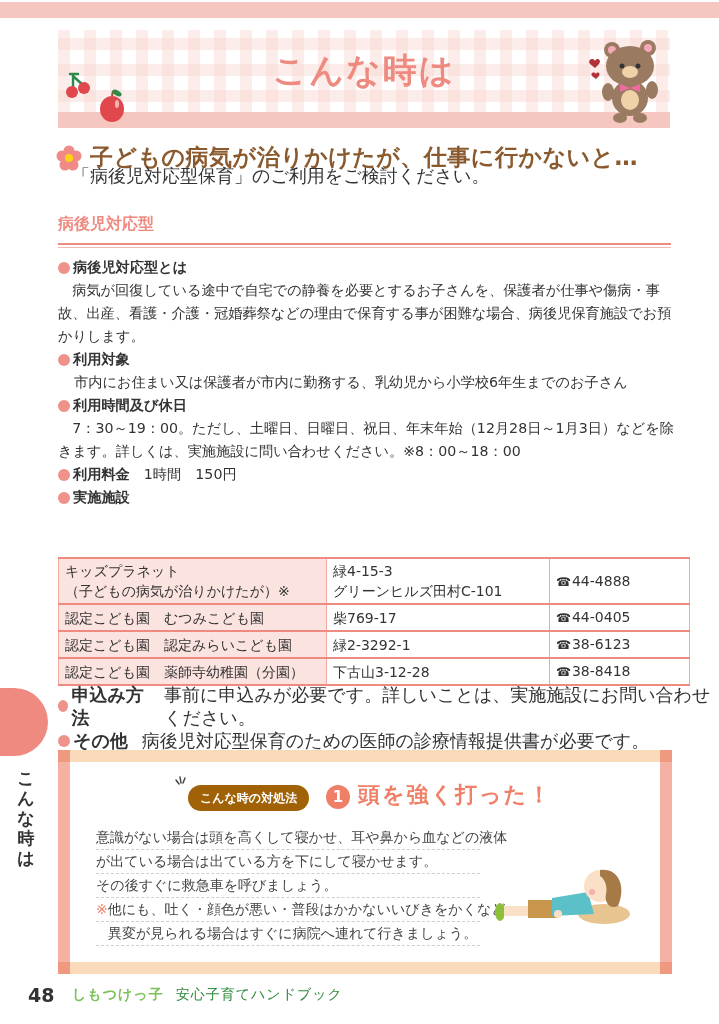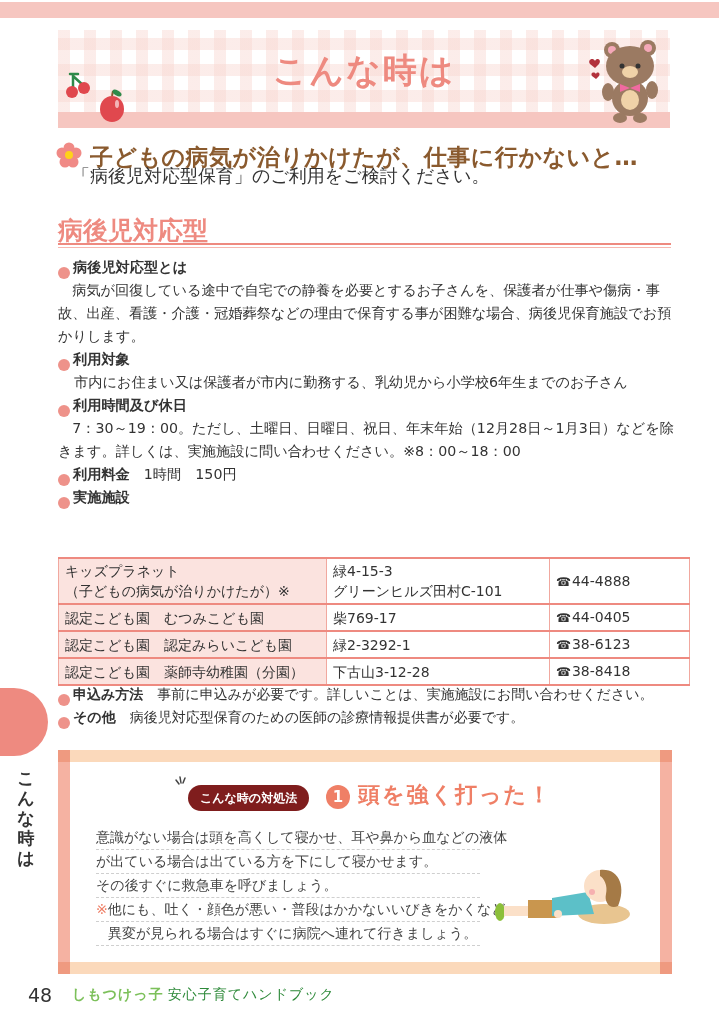--- a/index.html
+++ b/index.html
@@ -21,91 +21,91 @@
   .header-title {
     position:absolute; left:0; width:100%; top:18px; text-align:center;
     font-size:34px; font-weight:bold; color:#ee8a80; letter-spacing:2px;
   }
   .deco { position:absolute; }
   .cherry-icon { left:62px; top:70px; width:34px; height:34px; }
   .apple-icon { left:96px; top:88px; width:34px; height:36px; }
   .bear-icon { left:580px; top:36px; width:90px; height:88px; }
 
   .main-heading {
-    position:absolute; left:56px; top:142px; display:flex; align-items:flex-start;
+    position:absolute; left:56px; top:142px; display:flex; align-items:center;
     font-size:23px; font-weight:bold; color:#8a5a2e; letter-spacing:0.5px;
   }
   .flower-icon { width:26px; height:26px; margin-right:8px; }
   .intro { position:absolute; left:72px; top:164px; font-size:18px; color:#333; }
 
   .section-title {
-    position:absolute; left:58px; top:214px; font-size:25px; font-weight:bold; color:#ee8a80;
+    position:absolute; left:58px; top:214px; font-size:16px; font-weight:bold; color:#ee8a80;
   }
   .section-rule { position:absolute; left:58px; top:243px; width:613px; height:2px; background:#ee8a80; }
   .section-rule2 { position:absolute; left:58px; top:247px; width:613px; height:1px; background:#f6b8b0; }
 
   .body { position:absolute; left:58px; top:256px; width:616px; font-size:14.2px; line-height:23px; color:#333; }
-  .item-head { font-weight:bold; display:flex; align-items:flex-end; }
+  .item-head { font-weight:bold; display:flex; align-items:center; }
   .bullet { display:inline-block; width:12px; height:12px; border-radius:50%; background:#ee928a; margin-right:3px; }
   .para { text-indent:1em; }
   .indent { padding-left:16px; }
   .note { padding-left:16px; }
   .inline-val { font-weight:normal; margin-left:14px; }
   .inline-val2 { font-weight:normal; margin-left:14px; }
 
   table.facilities {
     position:absolute; left:58px; top:557px; width:632px; border-collapse:collapse; font-size:14px; color:#333;
   }
   table.facilities td {
     border:1px solid #f1a89f; padding:2px 6px; line-height:20px;
   }
   table.facilities tr { border-top:2px solid #ee8a80; }
   table.facilities { border-top:2px solid #ee8a80; border-bottom:2px solid #ee8a80; }
   table.facilities td.name { background:#fbe3df; width:255px; }
   table.facilities td.addr { width:210px; }
   table.facilities td.tel { text-align:left; }
   .phone-icon { font-size:12px; margin-right:1px; }
 
-  .after { position:absolute; left:58px; top:683px; font-size:14px; line-height:23px; color:#333; }
+  .after { position:absolute; left:58px; top:683px; font-size:18px; line-height:23px; color:#333; }
 
   .side-tab {
     position:absolute; left:0; top:688px; width:48px; height:68px;
     background:#ee8a80; border-radius:0 34px 34px 0;
   }
   .side-label {
     position:absolute; left:16px; top:768px; width:20px; font-size:17px; font-weight:bold; color:#333; line-height:20px; text-align:center;
   }
 
   .tip-box { position:absolute; left:58px; top:750px; width:614px; height:224px; }
   .tip-top { position:absolute; left:0; top:0; width:100%; height:12px; background:#fbd9bb; }
   .tip-bottom { position:absolute; left:0; bottom:0; width:100%; height:12px; background:#fbd9bb; }
   .tip-left { position:absolute; left:0; top:0; width:12px; height:100%; background:#f5b2a2; }
   .tip-right { position:absolute; right:0; top:0; width:12px; height:100%; background:#f5b2a2; }
   .corner { position:absolute; width:12px; height:12px; background:#ef9a80; }
   .c-tl { left:0; top:0; } .c-tr { right:0; top:0; } .c-bl { left:0; bottom:0; } .c-br { right:0; bottom:0; }
 
   .tip-badge {
     position:absolute; left:130px; top:35px; height:26px; padding:0 12px;
-    background:#7f1d1d; color:#fff; border-radius:13px; font-size:12px; font-weight:bold; line-height:26px;
+    background:#a16207; color:#fff; border-radius:13px; font-size:12px; font-weight:bold; line-height:26px;
   }
   .spark-icon { position:absolute; left:116px; top:26px; width:14px; height:12px; }
   .tip-num {
     position:absolute; left:268px; top:35px; width:24px; height:24px; border-radius:50%;
     background:#ef7f66; color:#fff; font-weight:bold; font-size:15px; text-align:center; line-height:24px;
   }
   .tip-title { position:absolute; left:300px; top:30px; font-size:22px; font-weight:bold; color:#ef7f66; letter-spacing:2px; }
   .tip-lines { position:absolute; left:38px; top:76px; width:384px; font-size:14px; color:#444; }
   .tip-line { height:23px; line-height:23px; border-bottom:1px dashed #cfcfcf; white-space:nowrap; }
   .tip-line .mark { color:#ef7f66; }
   .tip-line.cont { padding-left:12px; }
   .child-icon { position:absolute; left:434px; top:106px; width:150px; height:80px; }
 
-  .page-num { position:absolute; left:28px; top:984px; font-size:19px; font-weight:normal; color:#333; }
+  .page-num { position:absolute; left:28px; top:984px; font-size:19px; font-weight:bold; color:#333; }
   .book-title { position:absolute; left:72px; top:986px; font-size:14px; color:#2e8a3a; letter-spacing:1px; }
-  .book-title .brand { color:#7cc05a; font-weight:bold; margin-right:4px; }
+  .book-title .brand { color:#7cc05a; font-weight:bold; margin-right:12px; }
 </style>
 </head>
 <body>
 
 <div class="top-band"></div>
 
 <div class="header-banner">
   <div class="header-title">こんな時は</div>
   <div class="bottom-strip"></div>
 </div>

